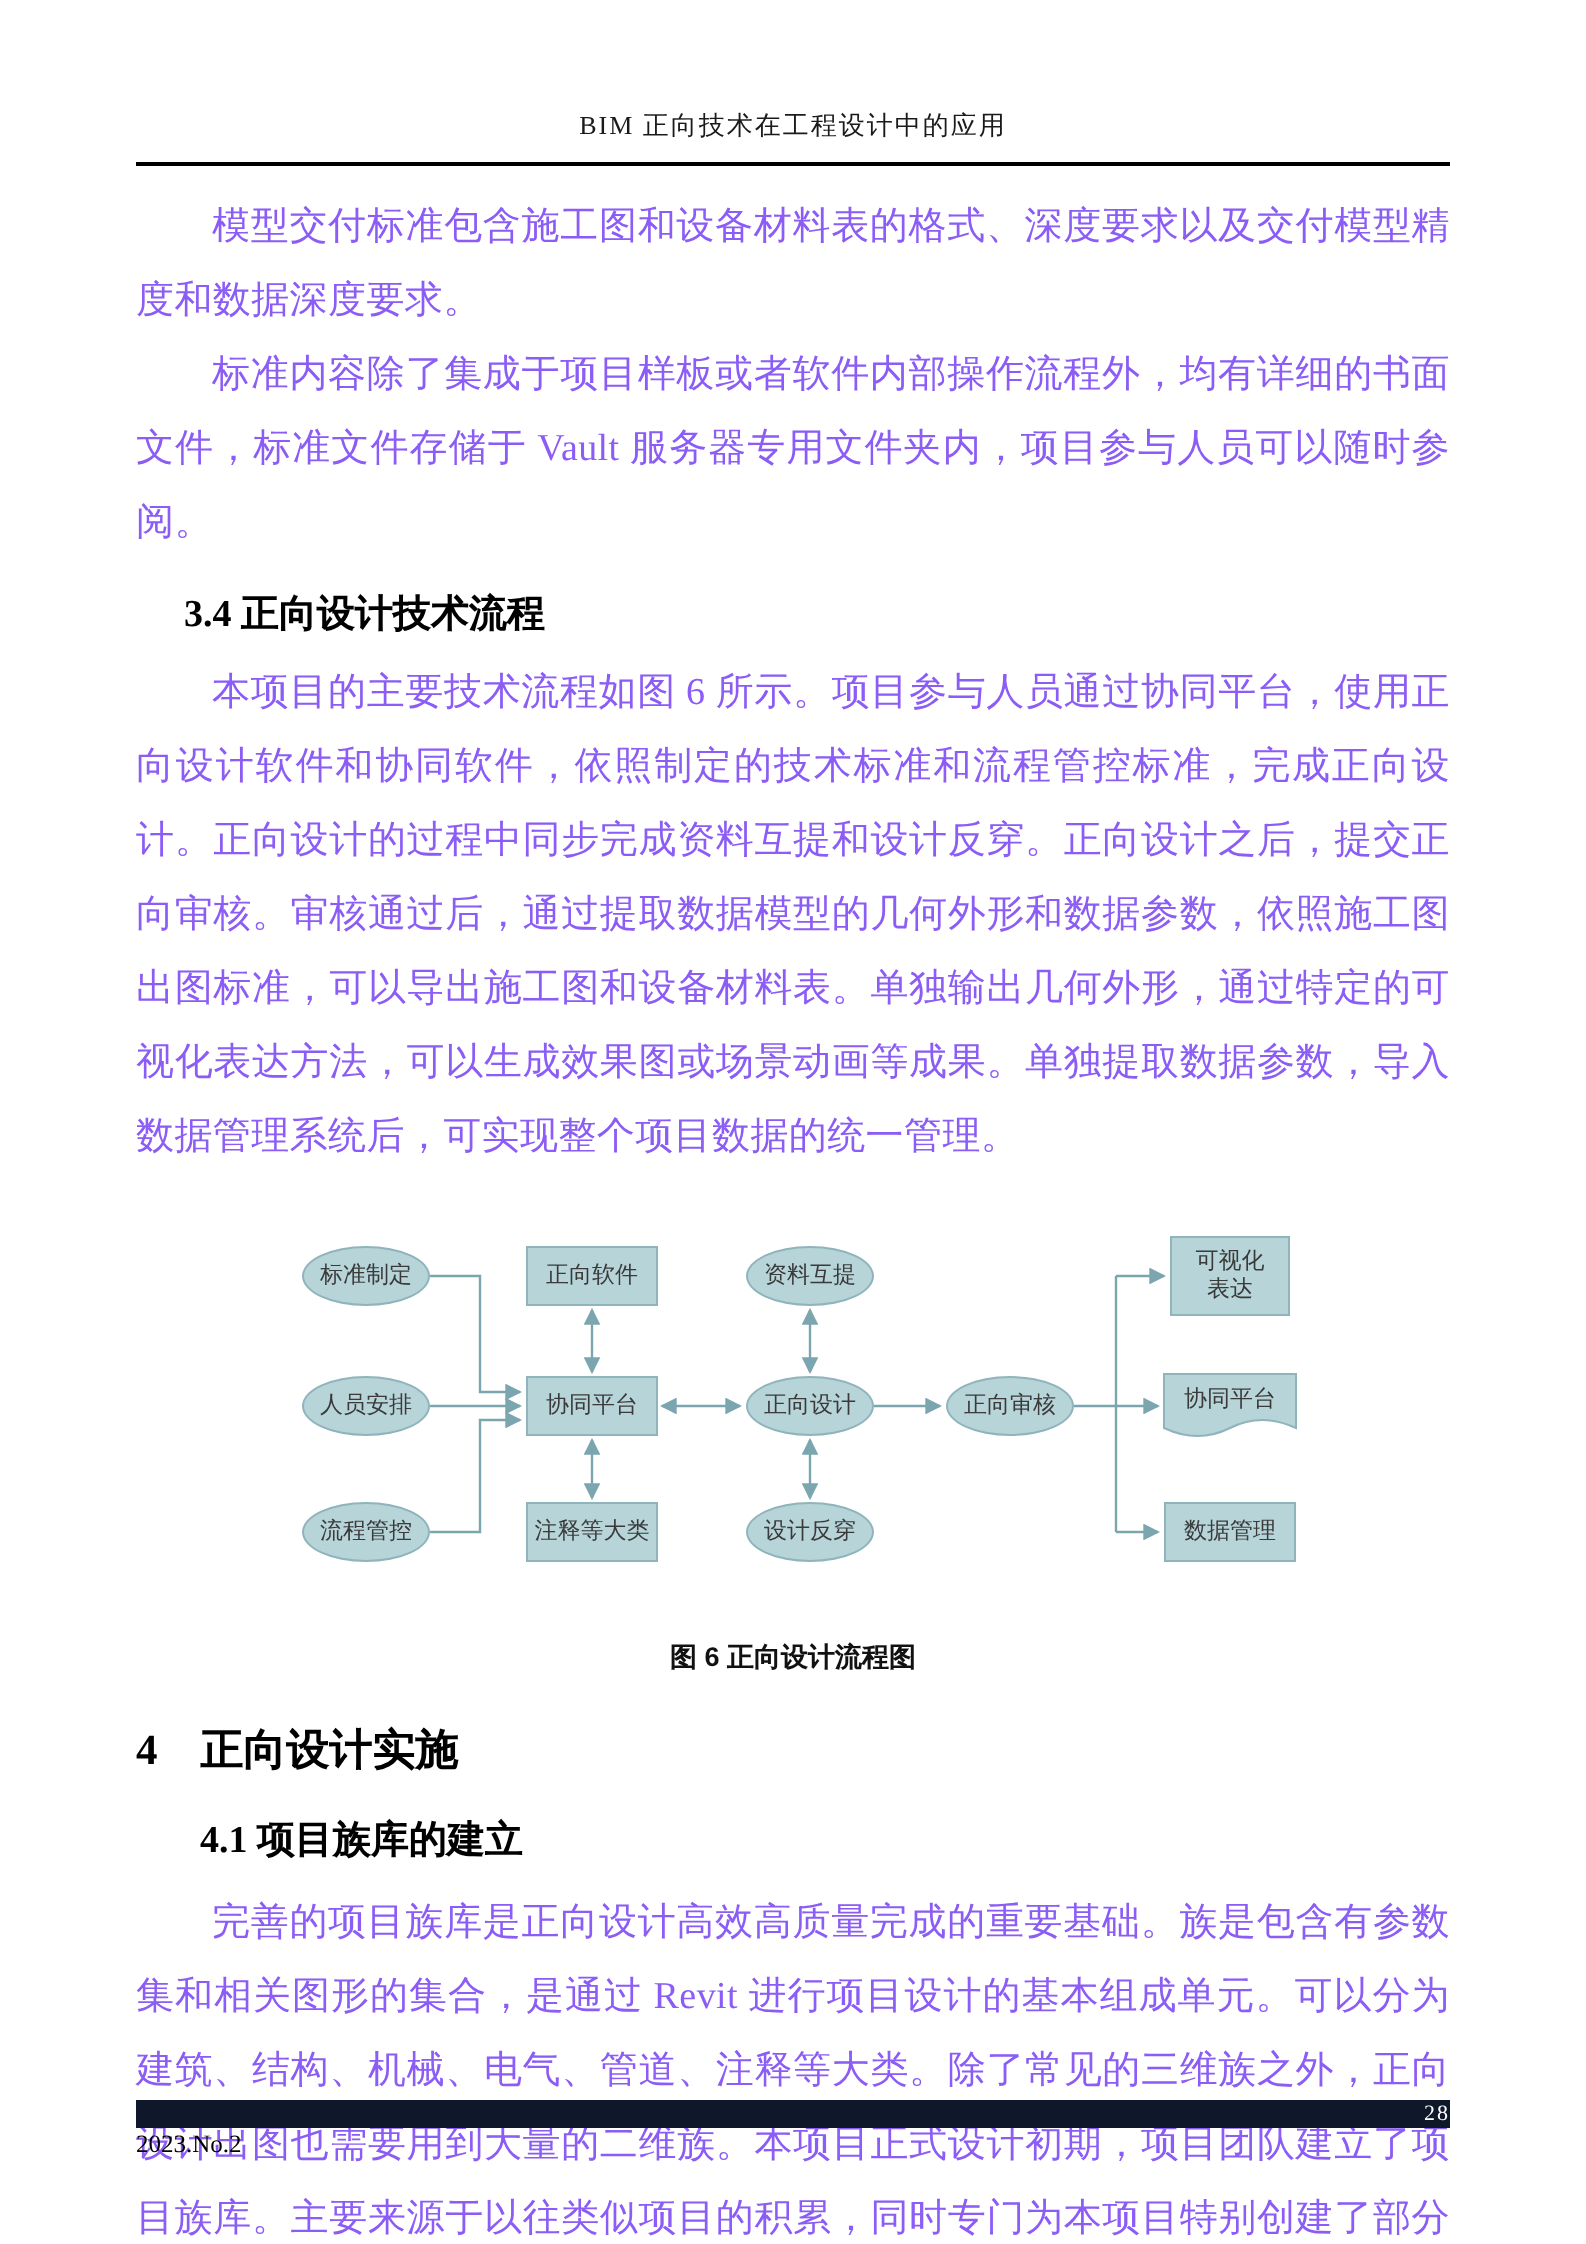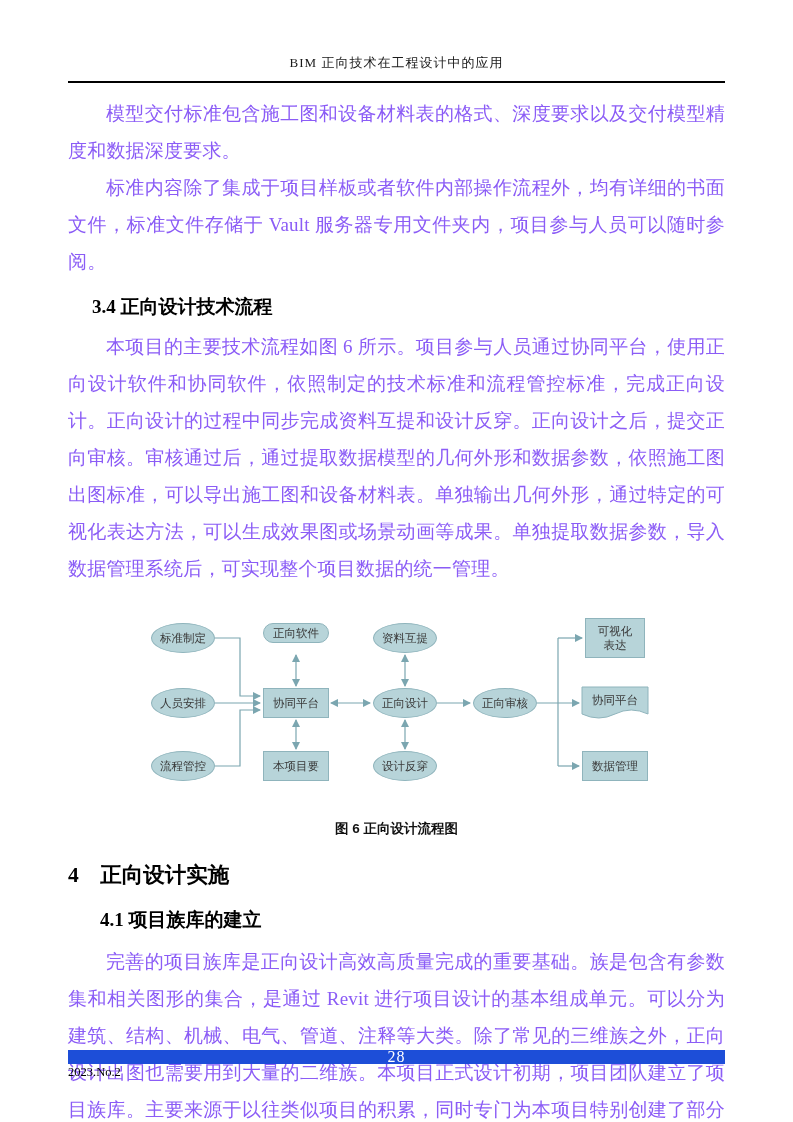--- a/index.html
+++ b/index.html
@@ -39,22 +39,22 @@
 
   .fig-caption {
     text-align:center; margin-top:17px;
     font-family:"Liberation Sans","DejaVu Sans",sans-serif;
     font-size:13.5px; font-weight:bold; color:#111;
   }
 
   
   .footer { position:absolute; left:68px; right:68px; top:1050px; }
   .footer-bar {
-    height:14px; background:#1d4ed8; color:#fff; text-align:center;
-    font-size:16px; line-height:14px; letter-spacing:1px;
+    height:14px; background:#0f172a; color:#fff; text-align:right;
+    font-size:11px; line-height:14px; letter-spacing:1px;
   }
   .footer-issue { text-align:left; font-size:12.5px; margin-top:1px; color:#000; }
 </style>
 </head>
 <body>
 
 <div class="page">
   <div class="content">
 
     <div class="header">BIM 正向技术在工程设计中的应用</div>
@@ -89,23 +89,23 @@
           <line x1="490" y1="27" x2="514" y2="27" marker-end="url(#arw)"></line>
           <line x1="490" y1="155" x2="511" y2="155" marker-end="url(#arw)"></line>
         </g>
         <path d="M514,76 L580,76 L580,103 Q563,95 547,103 Q531,111 514,103 Z" fill="#b7d4d9" stroke="#8fb4bc" stroke-width="1"></path>
       </svg>
 
       <div class="node ellipse" style="left:83px;  top:12px;  width:64px; height:30px;">标准制定</div>
       <div class="node ellipse" style="left:83px;  top:77px;  width:64px; height:30px;">人员安排</div>
       <div class="node ellipse" style="left:83px;  top:140px; width:64px; height:30px;">流程管控</div>
 
-      <div class="node" style="left:195px; top:12px;  width:66px; height:20px;border-radius:14px;">正向软件</div>
+      <div class="node" style="left:195px; top:12px;  width:66px; height:30px;">正向软件</div>
       <div class="node" style="left:195px; top:77px;  width:66px; height:30px;">协同平台</div>
-      <div class="node" style="left:195px; top:140px; width:66px; height:30px;">本项目要</div>
+      <div class="node" style="left:195px; top:140px; width:66px; height:30px;">注释等大类</div>
 
       <div class="node ellipse" style="left:305px; top:12px;  width:64px; height:30px;">资料互提</div>
       <div class="node ellipse" style="left:305px; top:77px;  width:64px; height:30px;">正向设计</div>
       <div class="node ellipse" style="left:305px; top:140px; width:64px; height:30px;">设计反穿</div>
 
       <div class="node ellipse" style="left:405px; top:77px; width:64px; height:30px;">正向审核</div>
 
       <div class="node" style="left:517px; top:7px; width:60px; height:40px;">可视化
 表达</div>
       <div class="node doc" style="left:514px; top:76px; width:66px; height:26px;">协同平台</div>

